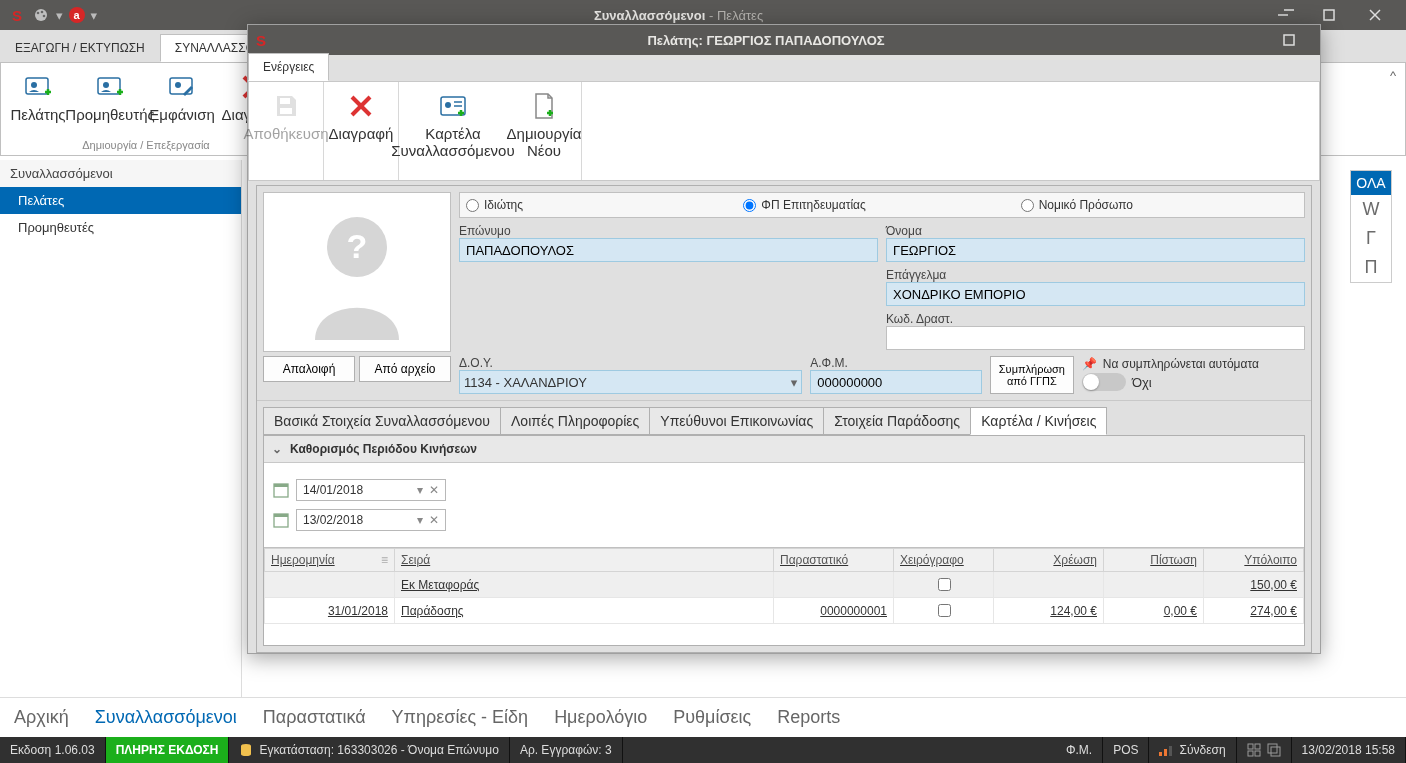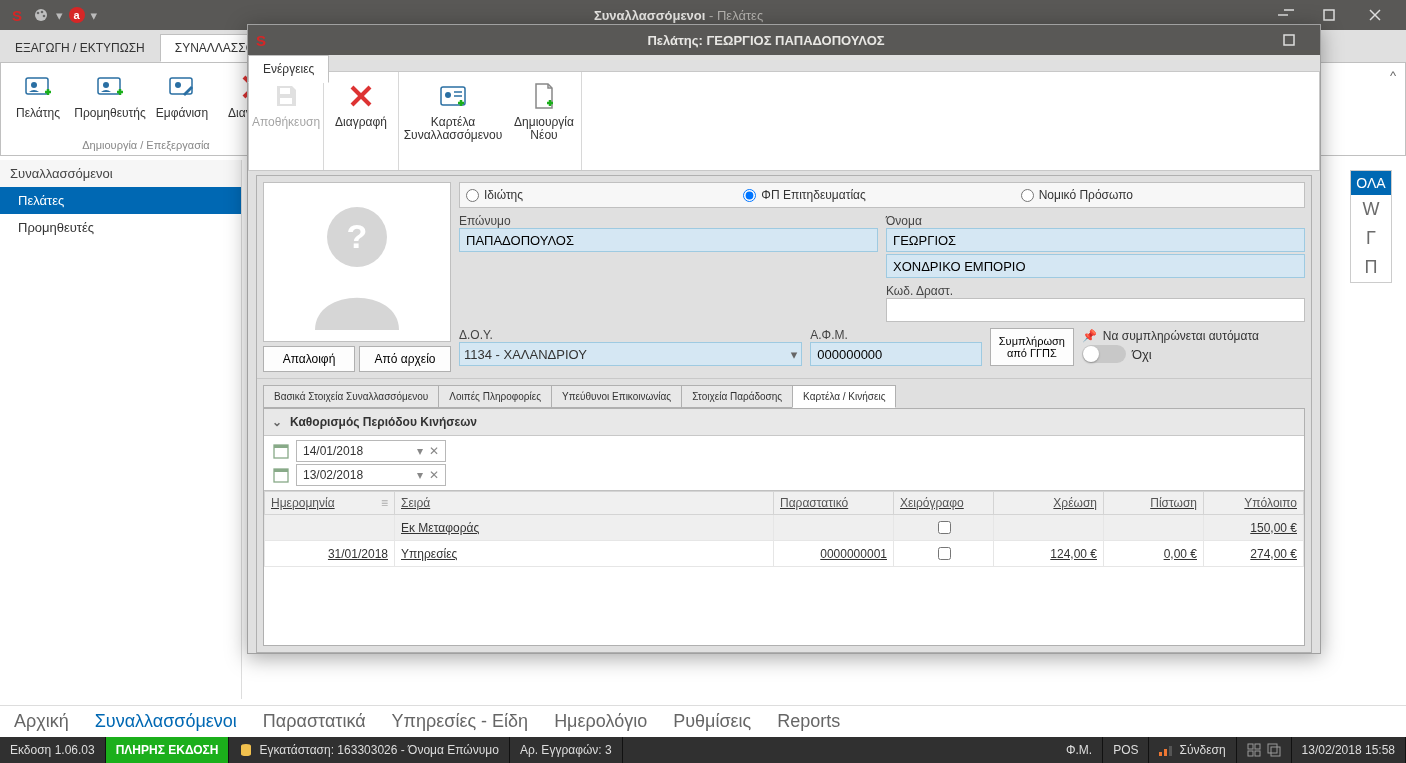--- a/index.html
+++ b/index.html
@@ -18,30 +18,30 @@
   .ribbontabs-row { height:32px; background:#e0e0e0; display:flex; align-items:flex-end; border-bottom:none; }
   .ribbontab { padding:6px 14px 6px 14px; font-size:12px; color:#333; background:#e0e0e0; border:1px solid transparent; cursor:pointer; }
   .ribbontab.active { background:#fff; border:1px solid #c0c0c0; border-bottom:1px solid #fff; position:relative; z-index:2; }
   
   
   .ribbon-body { background:#fff; border:1px solid #c0c0c0; display:flex; height:94px; position:relative; }
   .ribbon-group { display:flex; flex-direction:column; align-items:center; padding:4px 6px 2px 6px; border-right:1px solid #d8d8d8; }
   .ribbon-group .btns { display:flex; gap:10px; }
   .ribbon-btn { display:flex; flex-direction:column; align-items:center; justify-content:flex-start; width:62px; cursor:pointer; padding-top:4px; }
   .ribbon-btn .glyph { width:32px; height:32px; display:flex; align-items:center; justify-content:center; margin-bottom:4px; }
-  .ribbon-btn .lbl { font-size:12px; text-align:center; line-height:1.1; color:#333; }
+  .ribbon-btn .lbl { font-size:15px; text-align:center; line-height:1.1; color:#333; }
   .ribbon-group .grplabel { font-size:11px; color:#888; margin-top:auto; padding-bottom:2px; }
   .ribbon-expand { position:absolute; right:4px; top:4px; width:16px; height:16px; display:flex; align-items:center; justify-content:center; color:#666; cursor:pointer; }
   
   
   .child-window { position:fixed; left:247px; top:24px; width:1074px; height:630px; background:#e0e0e0; border:1px solid #a0a0a0; box-shadow:0 4px 20px rgba(0,0,0,0.35); z-index:50; display:flex; flex-direction:column; }
   .child-titlebar { height:30px; background:#595856; display:flex; align-items:center; padding:0 8px; color:#B5B3AF; }
   .child-titlebar .ttl { flex:1; text-align:center; }
   .child-titlebar .ttl b { color:#E8E7E4; font-weight:600; }
-  .child-ribbontabs { height:16px; background:#e0e0e0; display:flex; align-items:flex-start; }
+  .child-ribbontabs { height:26px; background:#e0e0e0; display:flex; align-items:flex-end; }
   .child-ribbontabs .ribbontab.active { background:#fff; }
   .child-ribbon-body { background:#fff; border:1px solid #c8c8c8; height:100px; display:flex; }
   .child-body { flex:1; background:#e0e0e0; overflow:hidden; display:flex; flex-direction:column; }
   
   .form-outer { margin:4px 8px 0 8px; border:1px solid #b0b0b0; background:#e0e0e0; flex:1; display:flex; flex-direction:column; overflow:hidden; }
   .form-top { display:flex; padding:6px; gap:8px; border-bottom:1px solid #c8c8c8; }
   .photo-col { display:flex; flex-direction:column; gap:4px; }
   .photo { width:188px; height:160px; border:1px solid #c0c0c0; background:#fff; display:flex; align-items:center; justify-content:center; }
   .photo-buttons { display:flex; gap:4px; }
   .photo-buttons button { flex:1; height:26px; font-size:12px; background:#fdfdfd; border:1px solid #b0b0b0; cursor:pointer; }
@@ -63,27 +63,27 @@
   .doy-row .doy-col { flex:2; }
   .doy-row .afm-col { flex:1; }
   .doy-row .btn-col button { height:38px; width:84px; font-size:11px; background:#fdfdfd; border:1px solid #b0b0b0; cursor:pointer; line-height:1.1; padding:2px; }
   .doy-row .auto-col { flex:1.3; }
   .toggle { display:inline-flex; align-items:center; gap:6px; margin-top:2px; }
   .toggle .switch { width:44px; height:18px; background:#c8c8c8; border-radius:9px; position:relative; }
   .toggle .knob { width:16px; height:16px; background:#fff; border-radius:50%; position:absolute; top:1px; left:1px; box-shadow:0 1px 2px rgba(0,0,0,0.3); }
   
   
   .inner-tabs { display:flex; margin:6px 6px 0 6px; }
-  .inner-tab { padding:5px 10px; font-size:10px; border:1px solid #b0b0b0; background:#e8e8e8; margin-right:-1px; cursor:pointer; }
+  .inner-tab { padding:5px 10px; font-size:14px; border:1px solid #b0b0b0; background:#e8e8e8; margin-right:-1px; cursor:pointer; }
   .inner-tab.active { background:#fff; border-bottom:1px solid #fff; position:relative; z-index:2; }
   .inner-tab-body { margin:0 6px 6px 6px; border:1px solid #b0b0b0; background:#fff; flex:1; display:flex; flex-direction:column; min-height:0; overflow:hidden; }
   
   .period-header { display:flex; align-items:center; gap:8px; padding:6px 8px; background:#e8e8e8; border-bottom:1px solid #c8c8c8; font-size:12px; font-weight:bold; }
   .period-header .chev { color:#666; }
-  .date-rows { background:#fff; padding:4px 8px; display:flex; flex-direction:column; gap:2px; }
+  .date-rows { background:#fff; padding:16px 8px; display:flex; flex-direction:column; gap:8px; }
   .date-row { display:flex; gap:6px; align-items:center; }
   .cal-icon { width:18px; height:18px; display:flex; align-items:center; justify-content:center; }
   .date-input { border:1px solid #b8b8b8; height:22px; width:150px; display:flex; align-items:center; padding:0 6px; font-size:12px; background:#fff; justify-content:space-between; }
   .date-input .mini { color:#888; display:flex; gap:6px; }
   
   .grid-area { border-top:1px solid #c0c0c0;text-decoration:underline; }
   table.grid { width:100%; border-collapse:collapse; font-size:12px; }
   table.grid th { background:#f0f0f0; border:1px solid #d4d4d4; padding:4px 6px; text-align:left; font-weight:normal; color:#555; }
   table.grid td { border:1px solid #e6e6e6; padding:3px 6px; }
   table.grid .num { text-align:right; }
@@ -100,21 +100,21 @@
   .left-panel .hdr { padding:6px 10px; font-size:13px; color:#444; background:#f6f6f6; }
   .left-panel .item { padding:6px 18px; font-size:13px; cursor:pointer; }
   .left-panel .item.selected { background:#0068B3; color:#fff; }
   
   
   .letter-strip { position:fixed; right:14px; top:170px; width:42px; display:flex; flex-direction:column; z-index:10; background:#fff; border:1px solid #ccc; }
   .letter-strip .ltr { text-align:center; font-size:18px; color:#6b6b6b; padding:4px 0; cursor:pointer; }
   .letter-strip .ltr.all { background:#0068B3; color:#fff; font-size:14px; }
   
   
-  .bottom-nav { position:fixed; left:0; right:0; bottom:26px; height:32px; background:#fff; border-top:1px solid #ddd; display:flex; align-items:center; gap:26px; padding:13px 14px; }
+  .bottom-nav { position:fixed; left:0; right:0; bottom:26px; height:40px; background:#fff; border-top:1px solid #ddd; display:flex; align-items:center; gap:26px; padding:13px 14px; }
   .bottom-nav .bn { font-size:18px; color:#666; font-weight:300; cursor:pointer; }
   .bottom-nav .bn.active { color:#0068B3; }
   
   
   .status-bar { position:fixed; left:0; right:0; bottom:0; height:26px; background:#303030; color:#ddd; display:flex; align-items:stretch; font-size:12px; }
   .sb-seg { display:flex; align-items:center; padding:0 10px; border-right:1px solid #111; }
   .sb-seg.green { background:#1BAF1B; color:#fff; font-weight:bold; }
   .status-bar .spacer { flex:1; }
   
   
@@ -362,20 +362,21 @@
               <input class="txt" value="ΠΑΠΑΔΟΠΟΥΛΟΣ" style="">
             </div>
             <div>
               <div class="field-label">Όνομα</div>
               <input class="txt" value="ΓΕΩΡΓΙΟΣ" style="">
             </div>
           </div>
           <div class="two-col">
             <div></div>
             <div>
+              <div class="field-label">Επάγγελμα</div>
               <input class="txt" value="ΧΟΝΔΡΙΚΟ ΕΜΠΟΡΙΟ" style="">
             </div>
           </div>
           <div class="two-col">
             <div></div>
             <div>
               <div class="field-label">Κωδ. Δραστ.</div>
               <input class="txt plain" value="" style="">
             </div>
           </div>
@@ -472,21 +473,21 @@
                 <td class="num"></td>
                 <td>Εκ Μεταφοράς</td>
                 <td class="num"></td>
                 <td class="chk"><input type="checkbox" style=""></td>
                 <td class="num"></td>
                 <td class="num"></td>
                 <td class="num">150,00 €</td>
               </tr>
               <tr>
                 <td class="num">31/01/2018</td>
-                <td>Υπηρεσίες</td>
+                <td>Παράδοσης</td>
                 <td class="num">0000000001</td>
                 <td class="chk"><input type="checkbox" style=""></td>
                 <td class="num">124,00 €</td>
                 <td class="num">0,00 €</td>
                 <td class="num">274,00 €</td>
               </tr>
             </tbody>
           </table>
         </div>
       </div>

